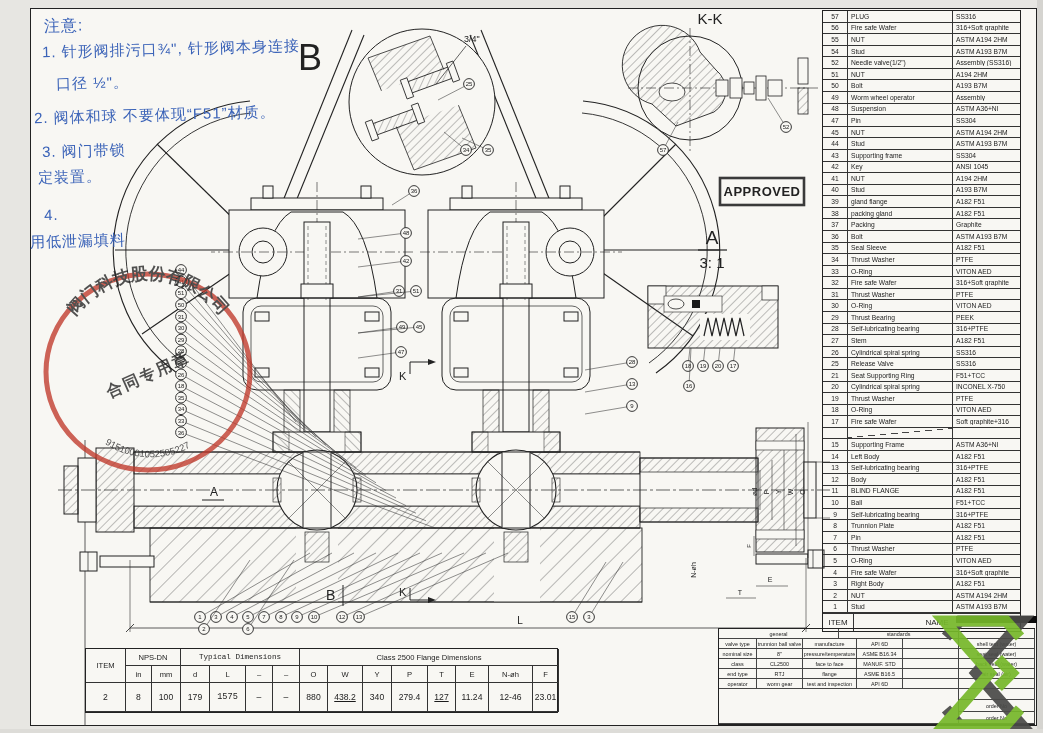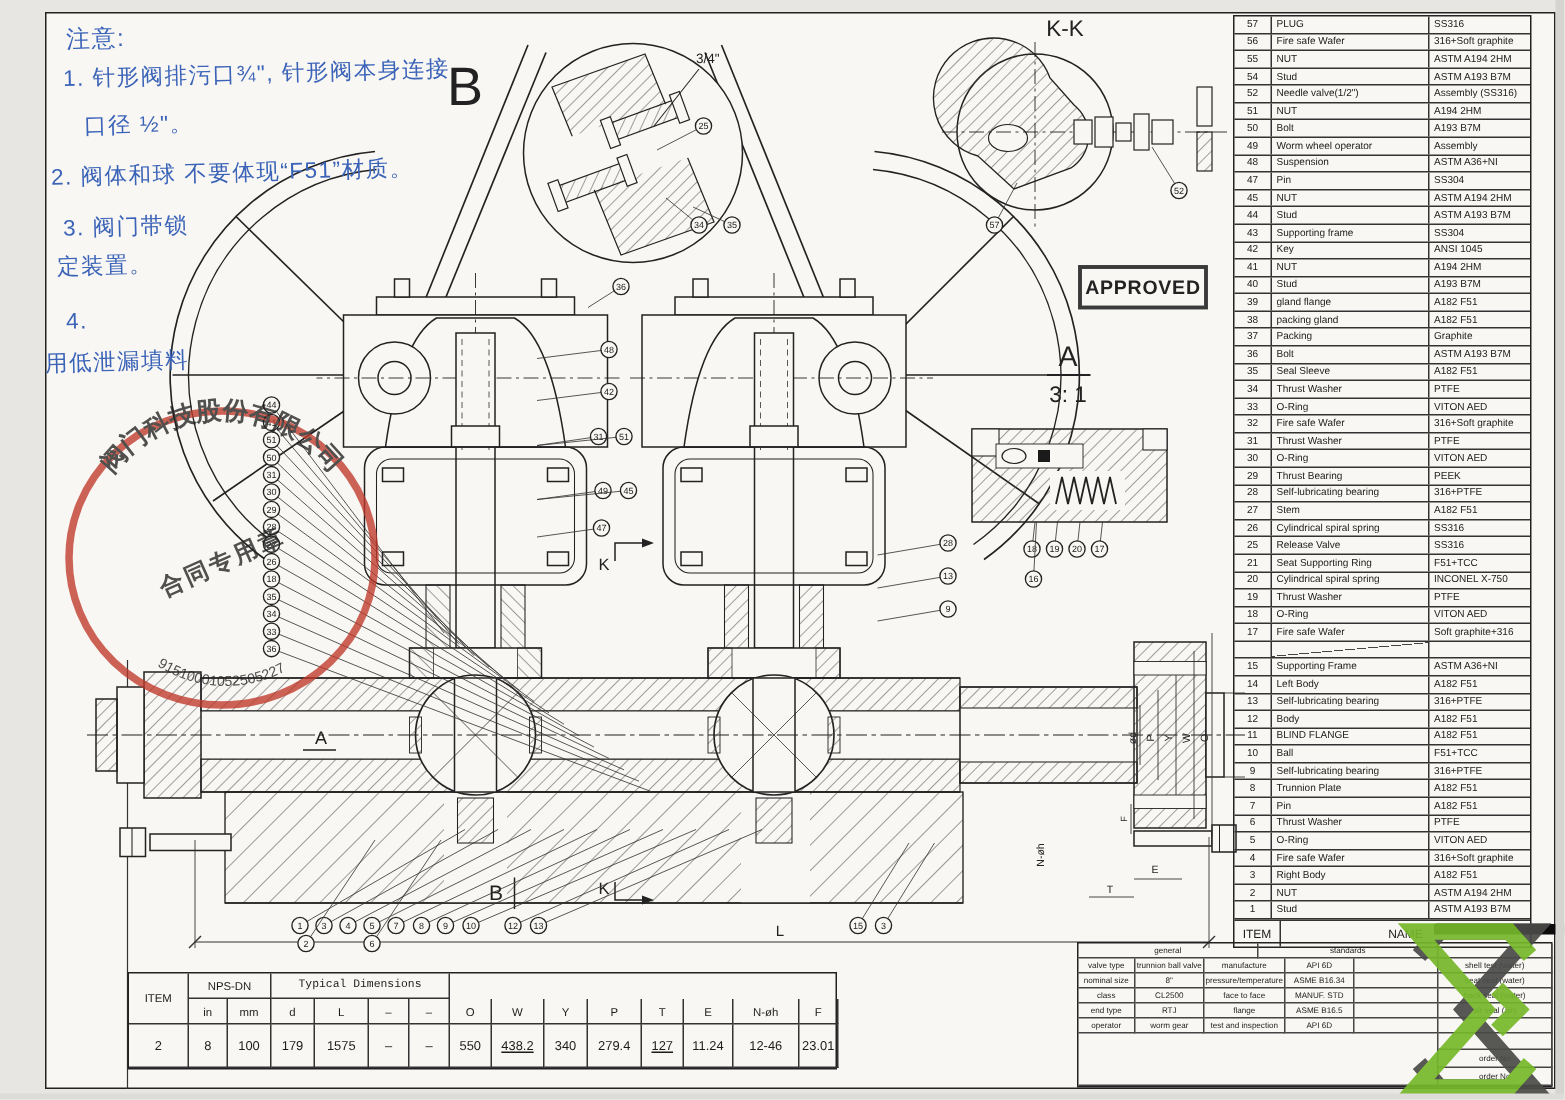--- a/index.html
+++ b/index.html
@@ -799,42 +799,43 @@
     <div class="pfooter">
       <div class="f-no">ITEM</div>
       <div class="f-name">NAME</div>
     </div>
   </div>
 
   <div id="dim-table">
       <div class="dcell" style="left: 0px; top: 0px; width: 40px; height: 34px;">ITEM</div>
       <div class="dcell" style="left: 40px; top: 0px; width: 55px; height: 17px;">NPS-DN</div>
       <div class="dcell" style="left: 95px; top: 0px; width: 119px; height: 17px; font-family: Liberation Mono, monospace;">Typical Dimensions</div>
+      <div class="dcell" style="left: 214px; top: 0px; width: 259px; height: 17px;">Class 2500 Flange Dimensions</div>
       <div class="dcell" style="left: 40px; top: 17px; width: 26px; height: 17px;">in</div>
       <div class="dcell" style="left: 66px; top: 17px; width: 29px; height: 17px;">mm</div>
       <div class="dcell" style="left: 95px; top: 17px; width: 29px; height: 17px;">d</div>
       <div class="dcell" style="left: 124px; top: 17px; width: 36px; height: 17px;">L</div>
       <div class="dcell" style="left: 160px; top: 17px; width: 27px; height: 17px;">–</div>
       <div class="dcell" style="left: 187px; top: 17px; width: 27px; height: 17px;">–</div>
       <div class="dcell" style="left: 214px; top: 17px; width: 28px; height: 17px;">O</div>
       <div class="dcell" style="left: 242px; top: 17px; width: 35px; height: 17px;">W</div>
       <div class="dcell" style="left: 277px; top: 17px; width: 29px; height: 17px;">Y</div>
       <div class="dcell" style="left: 306px; top: 17px; width: 36px; height: 17px;">P</div>
       <div class="dcell" style="left: 342px; top: 17px; width: 28px; height: 17px;">T</div>
       <div class="dcell" style="left: 370px; top: 17px; width: 33px; height: 17px;">E</div>
       <div class="dcell" style="left: 403px; top: 17px; width: 44px; height: 17px;">N-øh</div>
       <div class="dcell" style="left: 447px; top: 17px; width: 26px; height: 17px;">F</div>
       <div class="dcell data" style="left: 0px; top: 34px; width: 40px; height: 29px;">2</div>
       <div class="dcell data" style="left: 40px; top: 34px; width: 26px; height: 29px;">8</div>
       <div class="dcell data" style="left: 66px; top: 34px; width: 29px; height: 29px;">100</div>
       <div class="dcell data" style="left: 95px; top: 34px; width: 29px; height: 29px;">179</div>
-      <div class="dcell data" style="left: 124px; top: 34px; width: 36px; height: 29px;">1575</div>
+      <div class="dcell data" style="left: 124px; top: 34px; width: 36px; height: 29px; font-family: Liberation Mono, monospace;">1575</div>
       <div class="dcell data" style="left: 160px; top: 34px; width: 27px; height: 29px;">–</div>
       <div class="dcell data" style="left: 187px; top: 34px; width: 27px; height: 29px;">–</div>
-      <div class="dcell data" style="left: 214px; top: 34px; width: 28px; height: 29px;">550</div>
+      <div class="dcell data" style="left: 214px; top: 34px; width: 28px; height: 29px;">880</div>
       <div class="dcell data" style="left: 242px; top: 34px; width: 35px; height: 29px; text-decoration: underline;">438.2</div>
       <div class="dcell data" style="left: 277px; top: 34px; width: 29px; height: 29px;">340</div>
       <div class="dcell data" style="left: 306px; top: 34px; width: 36px; height: 29px;">279.4</div>
       <div class="dcell data" style="left: 342px; top: 34px; width: 28px; height: 29px; text-decoration: underline;">127</div>
       <div class="dcell data" style="left: 370px; top: 34px; width: 33px; height: 29px;">11.24</div>
       <div class="dcell data" style="left: 403px; top: 34px; width: 44px; height: 29px;">12-46</div>
       <div class="dcell data" style="left: 447px; top: 34px; width: 26px; height: 29px;">23.01</div>
     </div>
 
   <div id="title-block">

